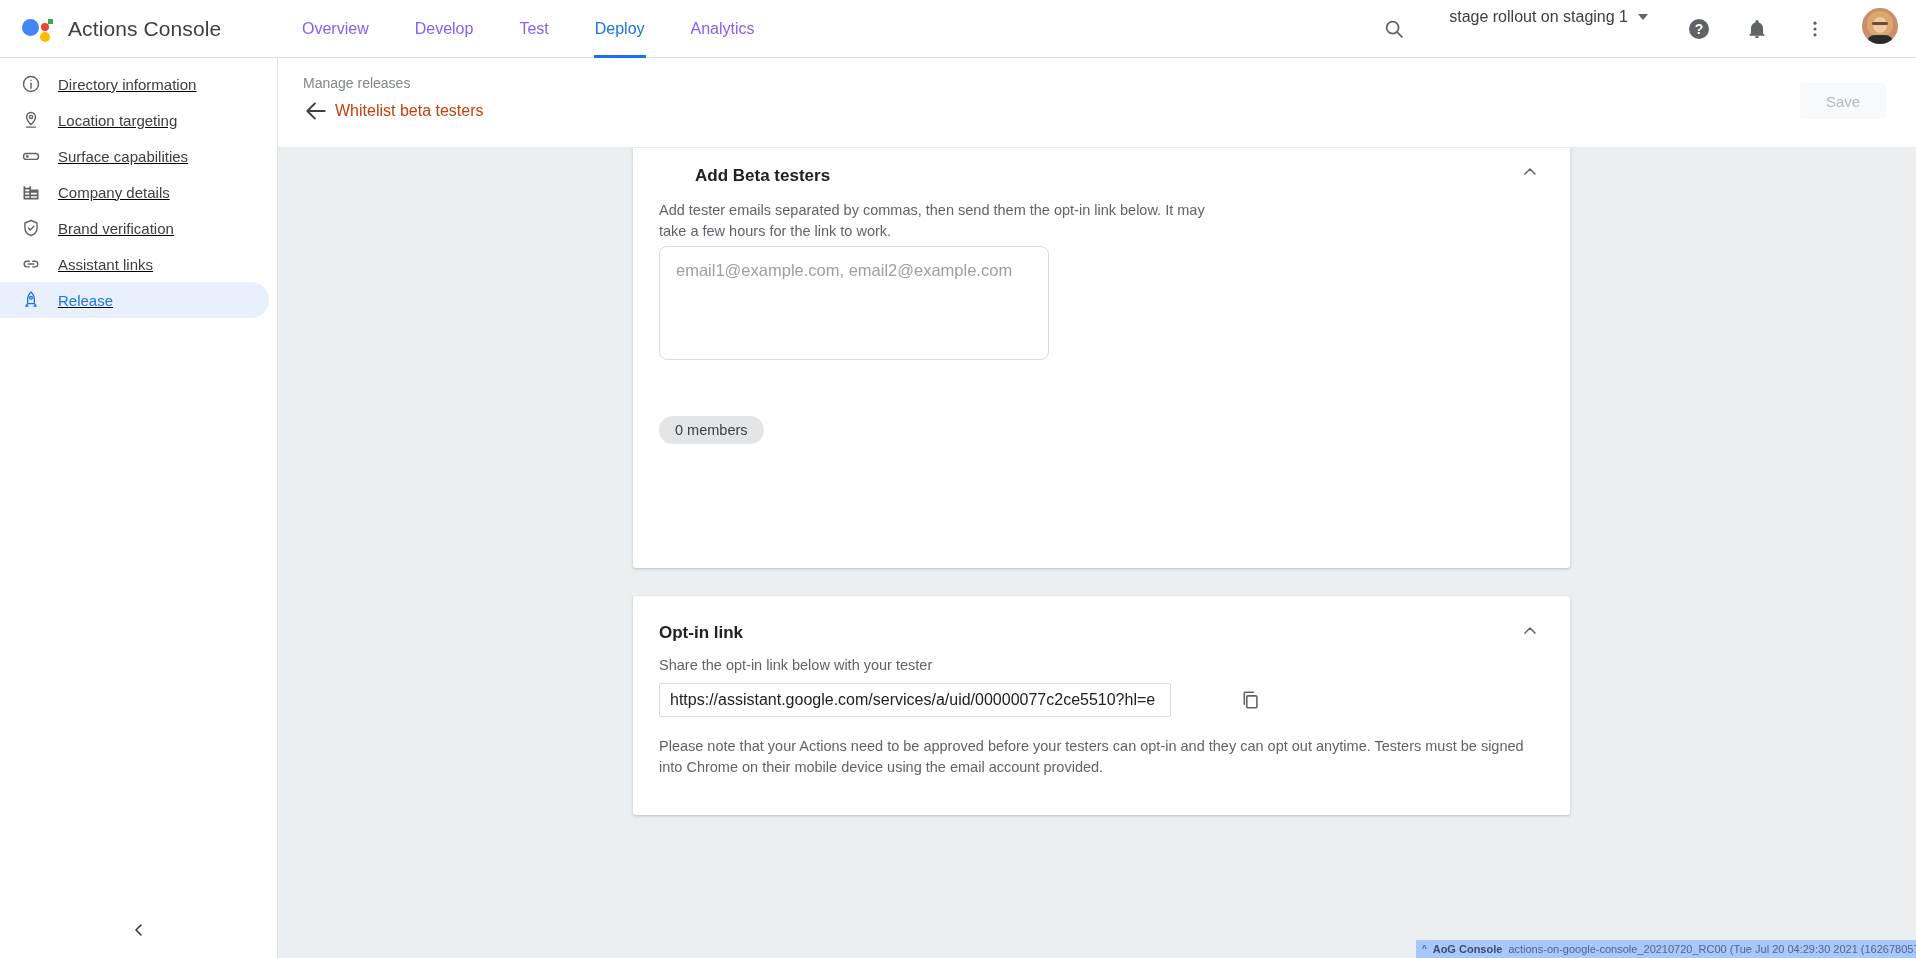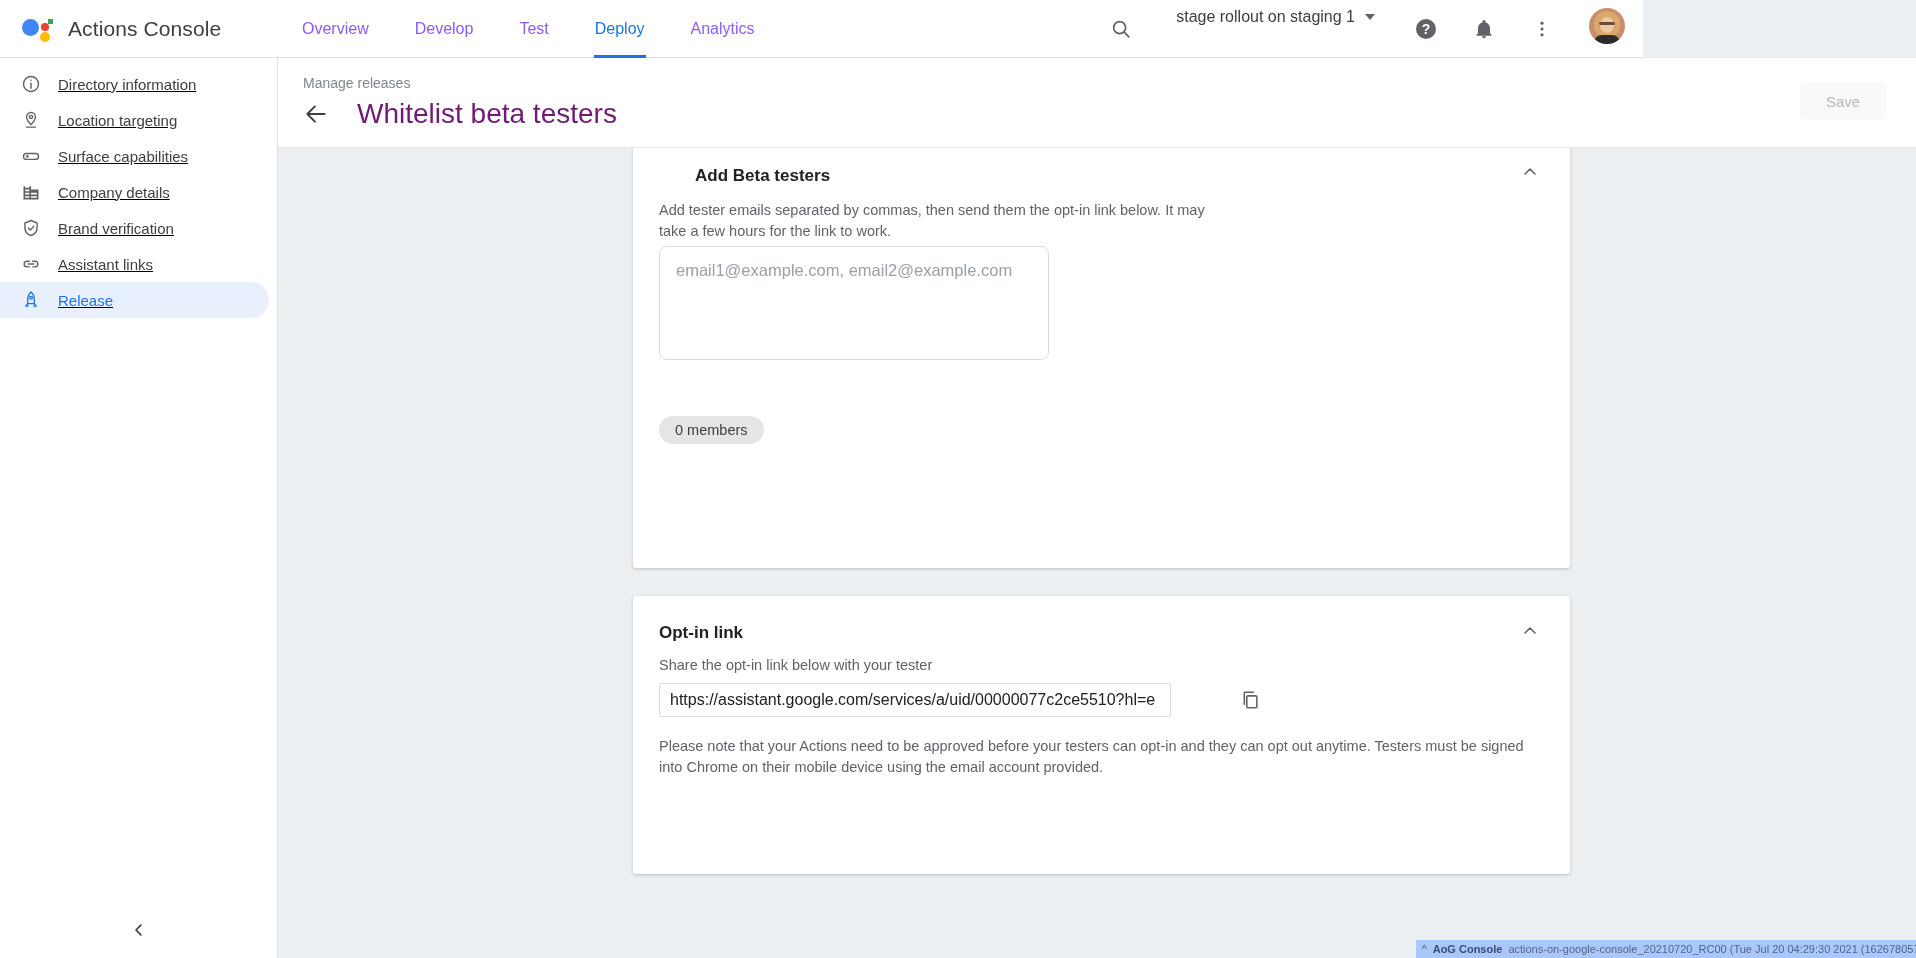--- a/index.html
+++ b/index.html
@@ -7,21 +7,21 @@
     margin: 0; padding: 0;
     width: 1916px; height: 958px;
     overflow: hidden;
     font-family: "Liberation Sans", sans-serif;
     background: #eceff1;
   }
 
   
   .topbar {
     position: absolute; top: 0; left: 0;
-    width: 1643px; height: 58px;
+    width: 1916px; height: 58px;
     background: #ffffff;
     border-bottom: 1px solid #e0e0e0;
     display: flex; align-items: center;
   }
   .brand { display: flex; align-items: center; padding-left: 20px; width: 255px; }
   .assistant-logo { width: 34px; height: 30px; position: relative; flex: 0 0 auto; }
   .assistant-logo .dot-blue {
     position: absolute; left: 2px; top: 5px; width: 17px; height: 17px;
     border-radius: 50%; background: #4285f4;
   }
@@ -131,21 +131,21 @@
   .breadcrumb {
     position: absolute; left: 25px; top: 17px;
     font-size: 14px; color: #80868b; cursor: pointer;
   }
   .page-title-row {
     position: absolute; left: 25px; top: 40px;
     display: flex; align-items: center;
   }
   .back-arrow { width: 26px; height: 26px; cursor: pointer; color: #3c4043; }
   .page-title {
-    margin-left: 28px; font-size: 28px; color: #701a75; white-space: nowrap;
+    margin-left: 6px; font-size: 16px; color: #c2410c; white-space: nowrap;
   }
   .save-btn {
     position: absolute; right: 30px; top: 25px;
     min-width: 86px; height: 36px; border-radius: 4px;
     background: #f8f9fa; color: #b5b8bb;
     display: flex; align-items: center; justify-content: center;
     font-size: 15px; cursor: default; border: none;
     font-family: "Liberation Sans", sans-serif;
   }
 
@@ -389,21 +389,21 @@
         <polyline points="6,14.5 12,8.5 18,14.5" stroke-linecap="round" stroke-linejoin="round"></polyline>
       </svg>
     </div>
     <div class="card-desc" style="position:absolute; left:26px; top:82px; width:560px;">Add tester emails separated by commas, then send them the opt-in link below. It may take a few hours for the link to work.</div>
     <textarea class="tester-textarea" style="position: absolute; left: 26px; top: 128px;" placeholder="email1@example.com, email2@example.com"></textarea>
     <div style="position:absolute; left:26px; top:298px;">
       <span class="members-chip">0 members</span>
     </div>
   </div>
 
-  <div class="card" style="left:355px; top:448px; width:937px; height:278px;">
+  <div class="card" style="left:355px; top:448px; width:937px; height:219px;">
     <div class="card-title" style="position:absolute; left:26px; top:27px;">Opt-in link</div>
     <div class="card-collapse" style="top:25px;">
       <svg width="20" height="20" viewBox="0 0 24 24" fill="none" stroke="currentColor" stroke-width="1.8">
         <polyline points="6,14.5 12,8.5 18,14.5" stroke-linecap="round" stroke-linejoin="round"></polyline>
       </svg>
     </div>
     <div class="card-desc" style="position:absolute; left:26px; top:59px;">Share the opt-in link below with your tester</div>
 
     <div class="optin-row" style="position:absolute; left:26px; top:87px;">
       <input class="optin-input" type="text" readonly="" value="https://assistant.google.com/services/a/uid/00000077c2ce5510?hl=e" style="">

